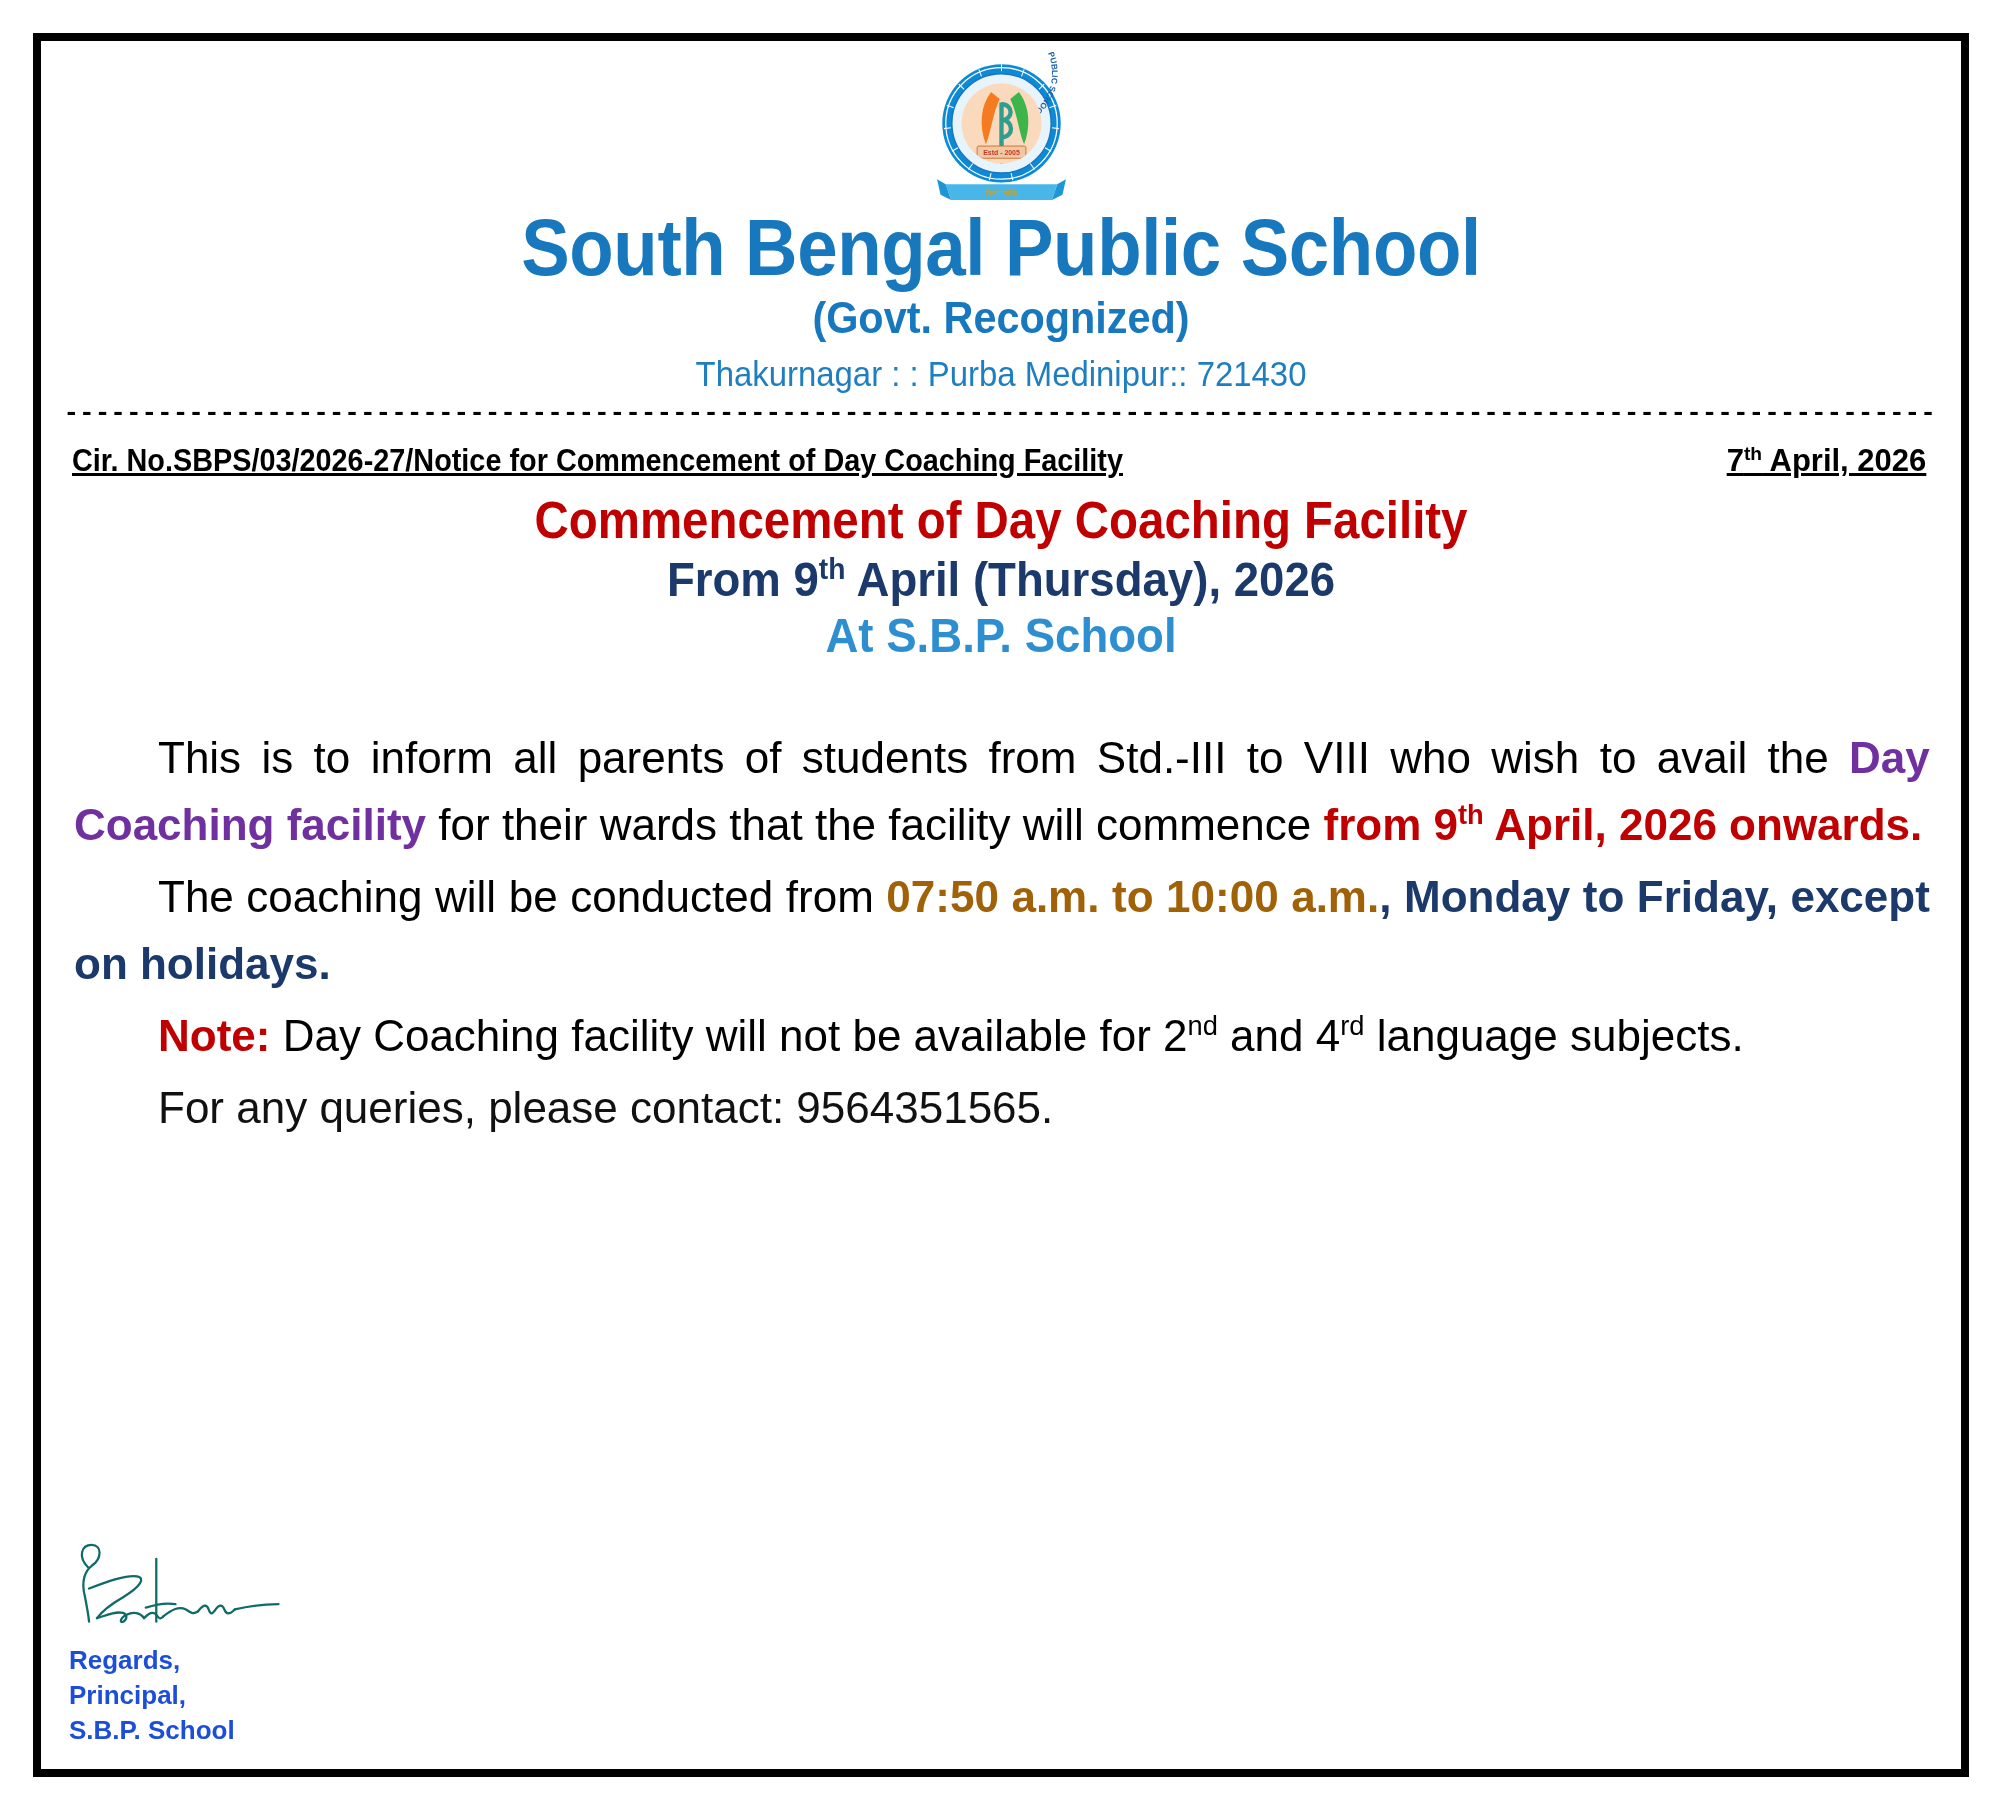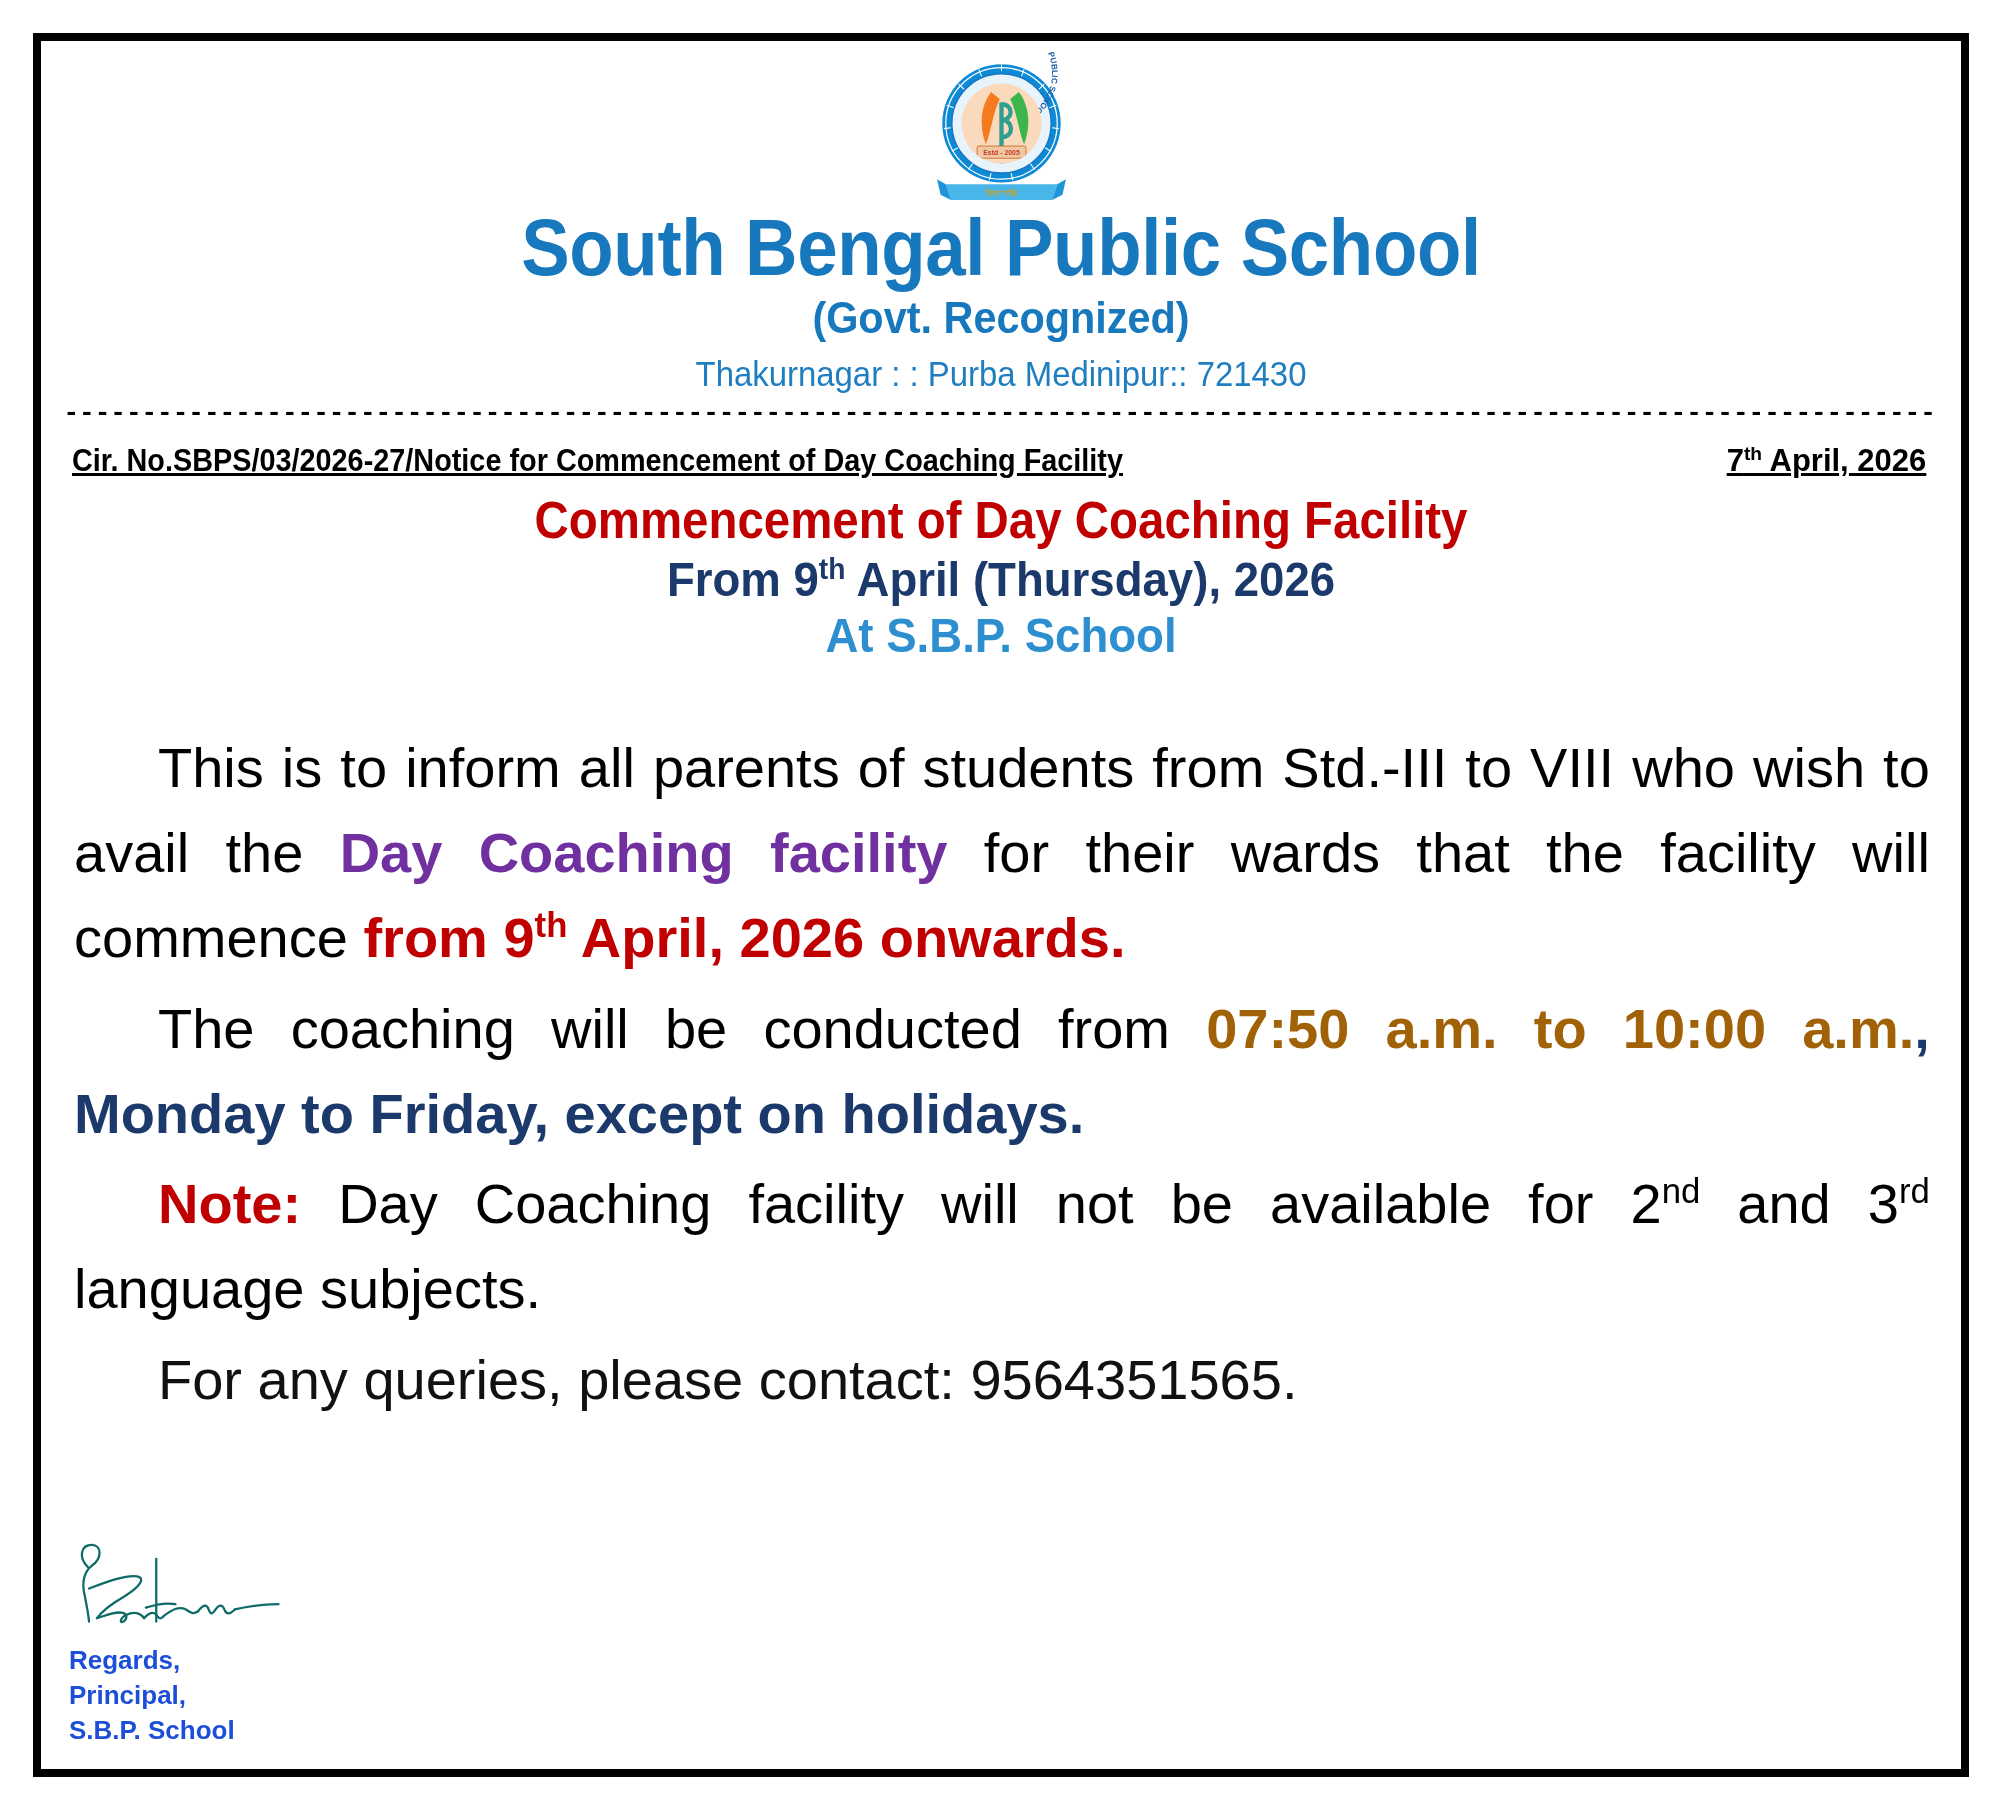--- a/index.html
+++ b/index.html
@@ -151,21 +151,21 @@
     font-size: 49px;
     line-height: 1.16;
     transform: scaleX(0.93);
     transform-origin: center;
   }
 
   
   .body-block {
     margin-top: 61px;
     padding: 0 12.2px 0 14px;
-    font-size: 56px;
+    font-size: 44px;
     line-height: 1.52;
     color: #111111;
     text-align: justify;
     text-justify: inter-word;
     font-family: "Liberation Sans Narrow", "Liberation Sans", sans-serif;
   }
   .body-block p {
     margin: 0 0 5.2px 0;
     text-indent: 84px;
   }
@@ -288,21 +288,21 @@
         <div class="title-2"><span>From 9</span><sup>th</sup><span> April (Thursday), 2026</span></div>
         <div class="title-3">At S.B.P. School</div>
       </div>
 
       <div class="body-block">
 
         <p><span class="c-black">This is to inform all parents of students from Std.-III to VIII who wish to avail the </span><span class="c-purple">Day Coaching facility</span><span class="c-black"> for their wards that the facility will commence </span><span class="c-red"><span>from 9</span><sup>th</sup><span> April, 2026 onwards.</span></span></p>
 
         <p><span class="c-black">The coaching will be conducted from </span><span class="c-green">07:50 a.m. to 10:00 a.m.</span><span class="c-navy">, Monday to Friday, except on holidays.</span></p>
 
-        <p class="note-line"><span class="c-red">Note:</span><span class="c-black"> Day Coaching facility will not be available for 2</span><sup class="c-black">nd</sup><span class="c-black"> and 3</span><sup class="c-black">rd</sup><span class="c-black"> language subjects.</span></p>
+        <p class="note-line"><span class="c-red">Note:</span><span class="c-black"> Day Coaching facility will not be available for 2</span><sup class="c-black">nd</sup><span class="c-black"> and 4</span><sup class="c-black">rd</sup><span class="c-black"> language subjects.</span></p>
 
         <p class="contact-line">For any queries, please contact: 9564351565.</p>
       </div>
 
       <div class="sig-area">
         <svg class="sig-img" viewBox="0 0 330 120" xmlns="http://www.w3.org/2000/svg">
           <g fill="none" stroke="#0e6b68" stroke-width="2.6" stroke-linecap="round" stroke-linejoin="round">
             <path d="M22 36 C 10 24, 14 10, 26 10 C 38 10, 38 26, 26 34 C 18 40, 14 52, 18 68 C 20 78, 22 88, 23 98"></path>
             <path d="M23 60 C 44 52, 66 44, 78 46 C 88 48, 82 58, 62 70 C 48 78, 38 86, 32 94"></path>
             <path d="M32 94 C 44 90, 54 86, 62 88 C 68 90, 66 96, 62 98 C 58 100, 58 94, 66 90 C 74 86, 82 88, 86 94"></path>

